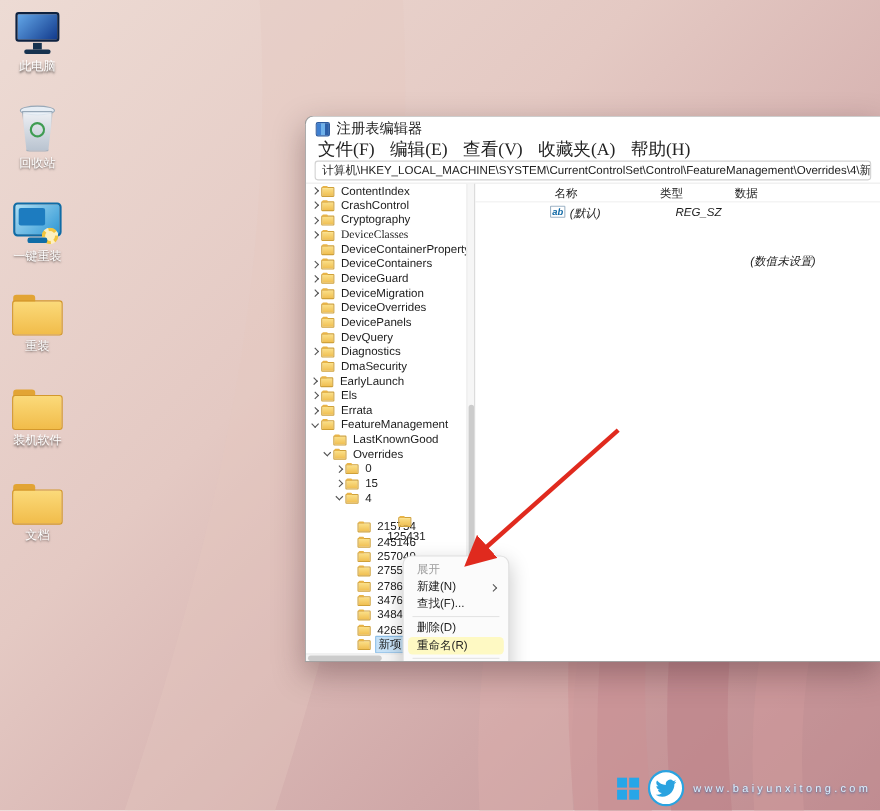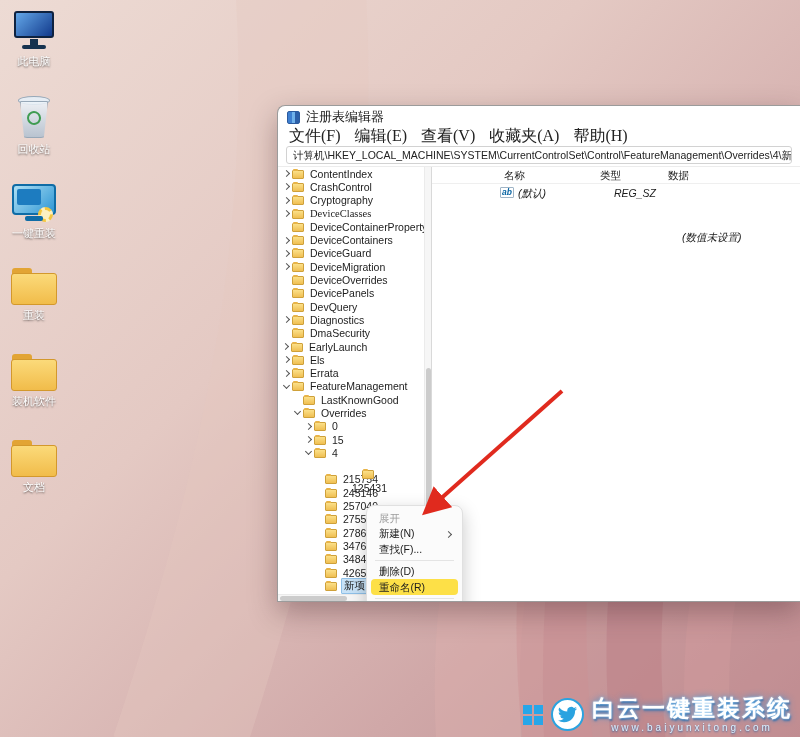--- a/index.html
+++ b/index.html
@@ -67,24 +67,24 @@
   .list-header { position:absolute; top:0; left:0; right:0; height:17px; border-bottom:1px solid #efefef; }
   .lcol { position:absolute; top:2px; }
   .lcol.c0 { left:72px; } .lcol.c1 { left:168px; } .lcol.c2 { left:236px; }
   .list-row { position:absolute; top:19px; left:14px; right:0; height:15px;font-style:italic; }
   .abicon { position:absolute; left:54px; top:1px; font-size:8.5px; font-weight:bold; color:#0b66a4;
     border:1px solid #9fb4c6; background:#fff; padding:0 1px; line-height:9px; border-radius:1px; }
 
   
   .ctxmenu { position:absolute; left:88px; top:338px; width:97px; background:#fbfbfb; border:1px solid #e0e0e0;
     border-radius:8px; box-shadow:0 6px 18px rgba(0,0,0,.22); padding:4px; z-index:30; }
-  .cm-item { height:15.5px; display:flex; align-items:flex-end; padding:0 8px; font-size:10.5px; color:#1c1c1c;
+  .cm-item { height:15.5px; display:flex; align-items:center; padding:0 8px; font-size:10.5px; color:#1c1c1c;
     border-radius:4px; cursor:pointer; position:relative; }
   .cm-item.disabled { color:#9d9d9d; cursor:default; }
-  .cm-item.hover { background:#fde047; }
+  .cm-item.hover { background:#fef9c3; }
   .cm-sub { position:absolute; right:6px; top:5px; width:7px; height:7px; }
   .cm-sub::after { content:''; position:absolute; left:1px; top:1px; width:4px; height:4px;
     border-right:1px solid #555; border-bottom:1px solid #555; transform:rotate(-45deg); }
   .cm-sep { height:1px; background:#e4e4e4; margin:3px 4px; }
 
   
   .arrow-svg { position:absolute; inset:0; pointer-events:none; z-index:40; }
 
   
   .watermark { position:absolute; right:8px; bottom:4px; display:flex; align-items:center; gap:8px; z-index:20; }
@@ -467,18 +467,17 @@
         <span></span>
         <span></span>
         <span></span>
     </div>
     <div class="birdwrap">
       <svg width="19" height="19" viewBox="0 0 24 24">
         <path fill="#2aa3e0" d="M23.95 4.57a10 10 0 0 1-2.82.77 4.96 4.96 0 0 0 2.16-2.72c-.95.56-2 .96-3.12 1.19a4.92 4.92 0 0 0-8.38 4.48A13.94 13.94 0 0 1 1.64 3.16a4.92 4.92 0 0 0 1.52 6.57 4.9 4.9 0 0 1-2.23-.61v.06a4.92 4.92 0 0 0 3.95 4.83 4.96 4.96 0 0 1-2.22.08 4.93 4.93 0 0 0 4.6 3.42A9.87 9.87 0 0 1 0 19.54a13.94 13.94 0 0 0 7.55 2.21c9.06 0 14.01-7.5 14.01-14.01 0-.21 0-.42-.02-.63A10 10 0 0 0 24 4.59z"></path>
       </svg>
     </div>
     <div class="wm-text">
-      <span class="wm-title">白云一键重装系统</span>
       <span class="wm-url">www.baiyunxitong.com</span>
     </div>
   </div>
 
 </div>
 
 </body></html>

